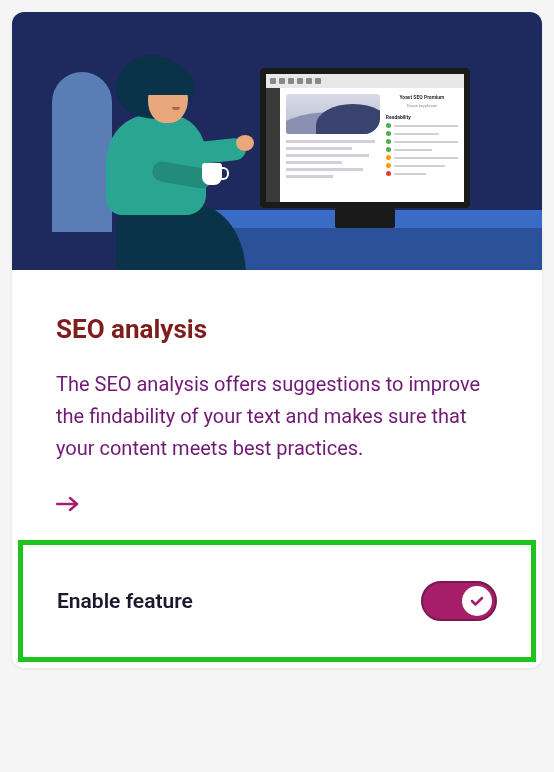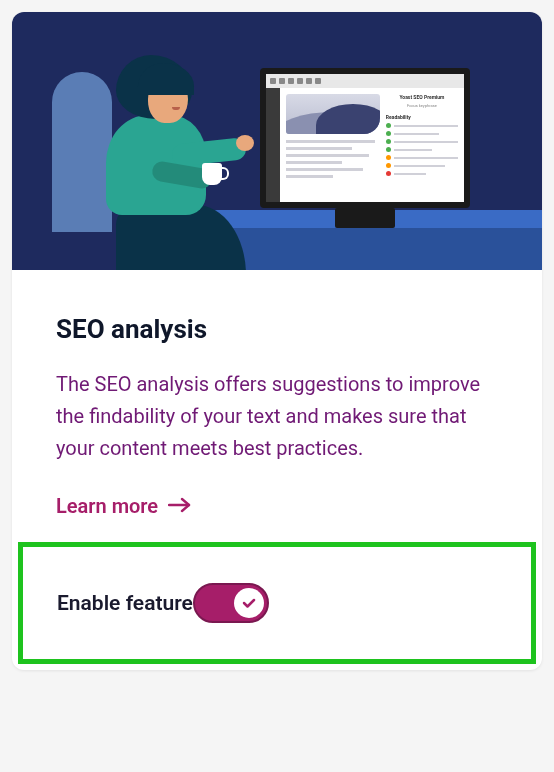--- a/index.html
+++ b/index.html
@@ -20,21 +20,21 @@
       height: 258px;
       position: relative;
       overflow: hidden;
     }
     .card-body {
       padding: 44px 44px 24px 44px;
     }
     .title {
       font-size: 26px;
       font-weight: 700;
-      color: #0f172a;
+      color: #7f1d1d;
       margin-bottom: 24px;
     }
     .description {
       font-size: 20px;
       line-height: 1.6;
       color: #701a75;
       margin-bottom: 30px;
     }
     .learn-more {
       display: inline-flex;
@@ -50,20 +50,21 @@
       display: inline-block;
       font-size: 22px;
       line-height: 1;
     }
     .footer {
       border: 5px solid #1ec31e;
       margin: 0 6px 6px 6px;
       padding: 36px 34px;
       display: flex;
       align-items: center;
+      justify-content: space-between;
     }
     .footer-label {
       font-size: 21px;
       font-weight: 600;
       color: #1a1a2e;
     }
     .toggle {
       width: 76px;
       height: 40px;
       border-radius: 20px;
@@ -449,21 +450,20 @@
       <div class="hair"></div>
       <div class="face"></div>
       <div class="hair-front"></div>
     </div>
   </div>
 
   <div class="card-body">
     <h2 class="title">SEO analysis</h2>
     <p class="description">The SEO analysis offers suggestions to improve the findability of your text and makes sure that your content meets best practices.</p>
     <a class="learn-more">
-      <span>Learn more</span>
       <span class="arrow">
         <svg width="24" height="16" viewBox="0 0 24 16" fill="none">
           <line x1="1" y1="8" x2="21" y2="8" stroke="#a61e69" stroke-width="2.4" stroke-linecap="round"></line>
           <polyline points="14,2 21,8 14,14" stroke="#a61e69" stroke-width="2.4" fill="none" stroke-linecap="round" stroke-linejoin="round"></polyline>
         </svg>
       </span>
     </a>
   </div>
 
   <div class="footer">

